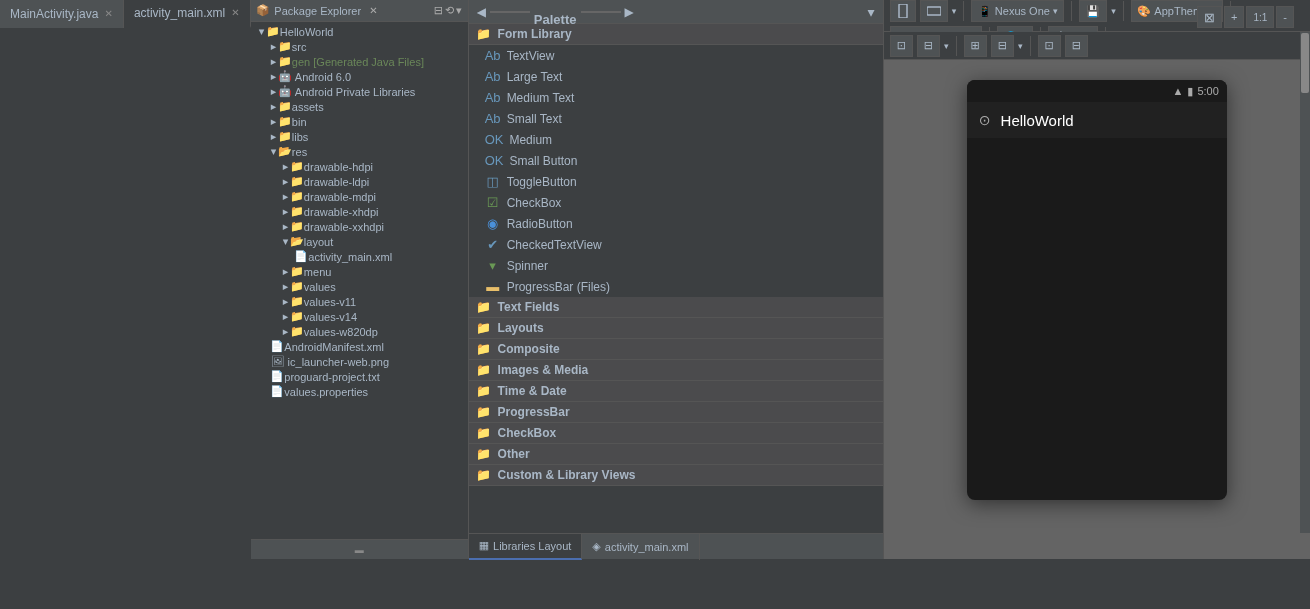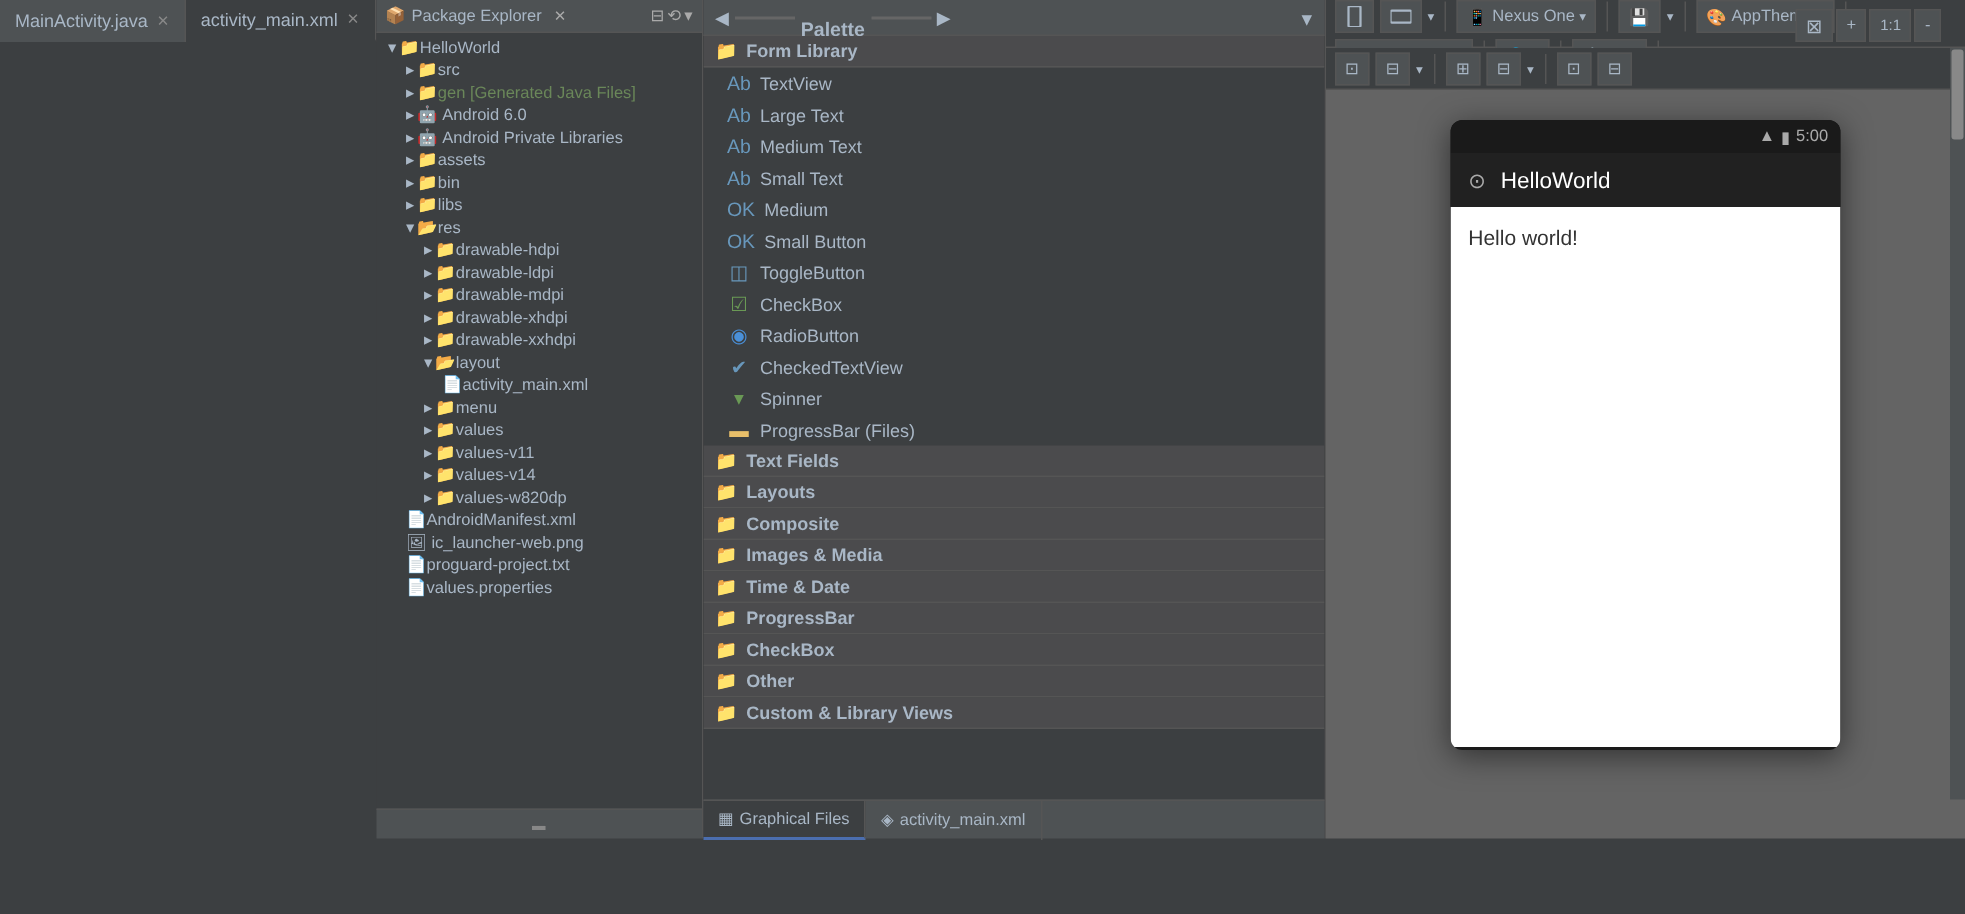--- a/index.html
+++ b/index.html
@@ -391,21 +391,21 @@
 
         <div class="palette-section-header">
           <span class="folder-sm">📁</span>
           <span>Custom &amp; Library Views</span>
         </div>
       </div>
 
       <div class="bottom-tabs">
         <div class="bottom-tab active">
           <span>▦</span>
-          <span>Graphical Files</span>
+          <span>Libraries Layout</span>
         </div>
         <div class="bottom-tab">
           <span>◈</span>
           <span>activity_main.xml</span>
         </div>
       </div>
     </div>
 
     <div class="right-panel">
 
@@ -499,23 +499,20 @@
             <span class="status-right">
               <span>▲</span>
               <span>▮</span>
               <span>5:00</span>
             </span>
           </div>
           <div class="device-title-bar">
             <span style="color:#aaa; font-size:14px;">⊙</span>
             <span class="device-title-text">HelloWorld</span>
           </div>
-          <div class="device-content">
-            <span class="device-content-text">Hello world!</span>
-          </div>
         </div>
       </div>
 
       <div class="right-scrollbar">
         <div class="right-scrollbar-thumb"></div>
       </div>
     </div>
 
   </div>
 </div>

